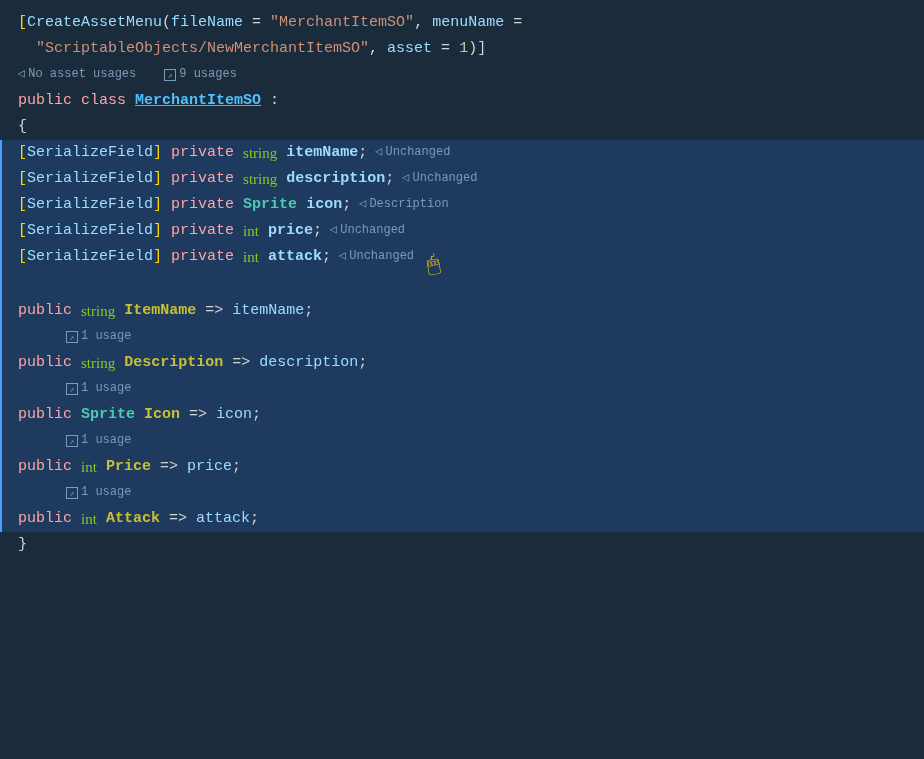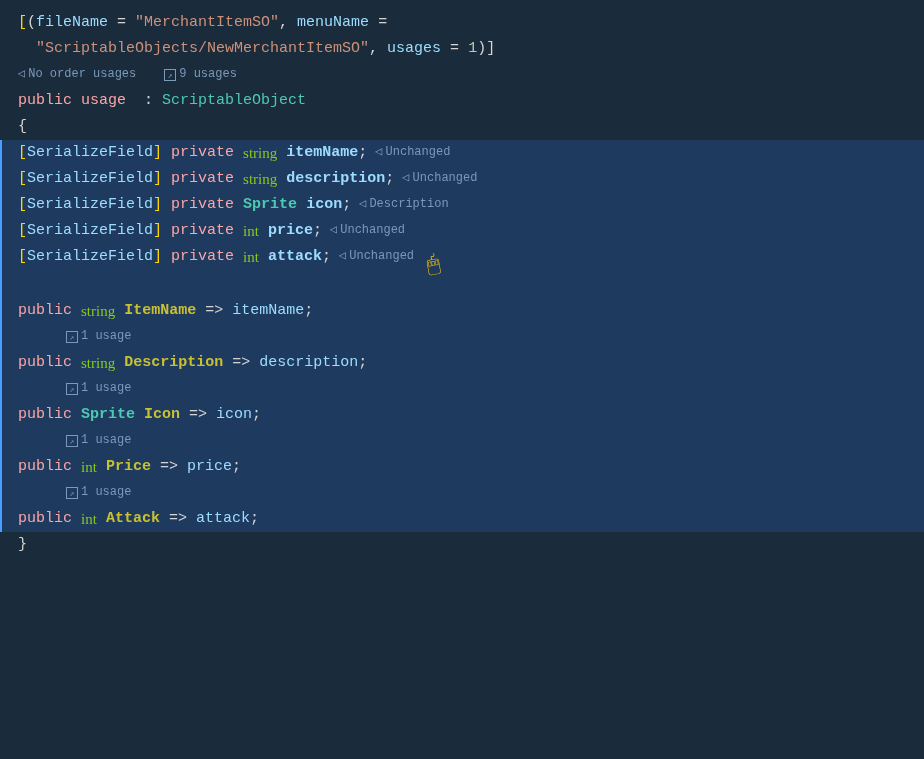--- a/index.html
+++ b/index.html
@@ -86,45 +86,45 @@
     }
 
     .attr-bracket { color: #ffd700; }
   </style>
 </head>
 <body>
 
 <div class="code-container">
 
   <div class="line normal">
-    <span class="attr-bracket">[</span><span class="c-plain">(</span><span class="c-var">fileName</span><span class="c-plain"> = </span><span class="c-string">"MerchantItemSO"</span><span class="c-plain">, </span><span class="c-var">menuName</span><span class="c-plain"> =</span>
-  </div>
-
-  <div class="line normal">
-    <span class="c-plain">  </span><span class="c-string">"ScriptableObjects/NewMerchantItemSO"</span><span class="c-plain">, </span><span class="c-var">usages</span><span class="c-plain"> = </span><span class="c-number">1</span><span class="c-plain">)]</span>
+    <span class="attr-bracket">[</span><span class="c-attribute">CreateAssetMenu</span><span class="c-plain">(</span><span class="c-var">fileName</span><span class="c-plain"> = </span><span class="c-string">"MerchantItemSO"</span><span class="c-plain">, </span><span class="c-var">menuName</span><span class="c-plain"> =</span>
+  </div>
+
+  <div class="line normal">
+    <span class="c-plain">  </span><span class="c-string">"ScriptableObjects/NewMerchantItemSO"</span><span class="c-plain">, </span><span class="c-var">asset</span><span class="c-plain"> = </span><span class="c-number">1</span><span class="c-plain">)]</span>
   </div>
 
   <div class="line normal" style="padding-left:16px; gap:16px;">
     <span class="usage-hint">
       <span style="margin-right:3px;">◁</span>
-      <span>No order usages</span>
+      <span>No asset usages</span>
     </span>
     <span style="margin-left:12px;" class="usage-hint">
       <span style="display:inline-block;width:12px;height:12px;border:1.5px solid #7a9ab8;margin-right:3px;vertical-align:middle;font-size:8px;text-align:center;line-height:11px;">↗</span>
       <span>9 usages</span>
     </span>
   </div>
 
   <div class="line normal">
     <span class="c-keyword">public</span>
     <span class="c-plain"> </span>
-    <span class="c-keyword">usage</span>
-    <span class="c-plain"> </span>
+    <span class="c-keyword">class</span>
+    <span class="c-plain"> </span>
+    <span class="c-class-name">MerchantItemSO</span>
     <span class="c-plain"> : </span>
-    <span class="c-class">ScriptableObject</span>
   </div>
 
   <div class="line normal">
     <span class="brace-line">{</span>
   </div>
 
   <div class="line highlighted">
     <span class="attr-bracket">[</span><span class="c-attribute">SerializeField</span><span class="attr-bracket">]</span>
     <span class="c-plain"> </span>
     <span class="c-keyword">private</span>

